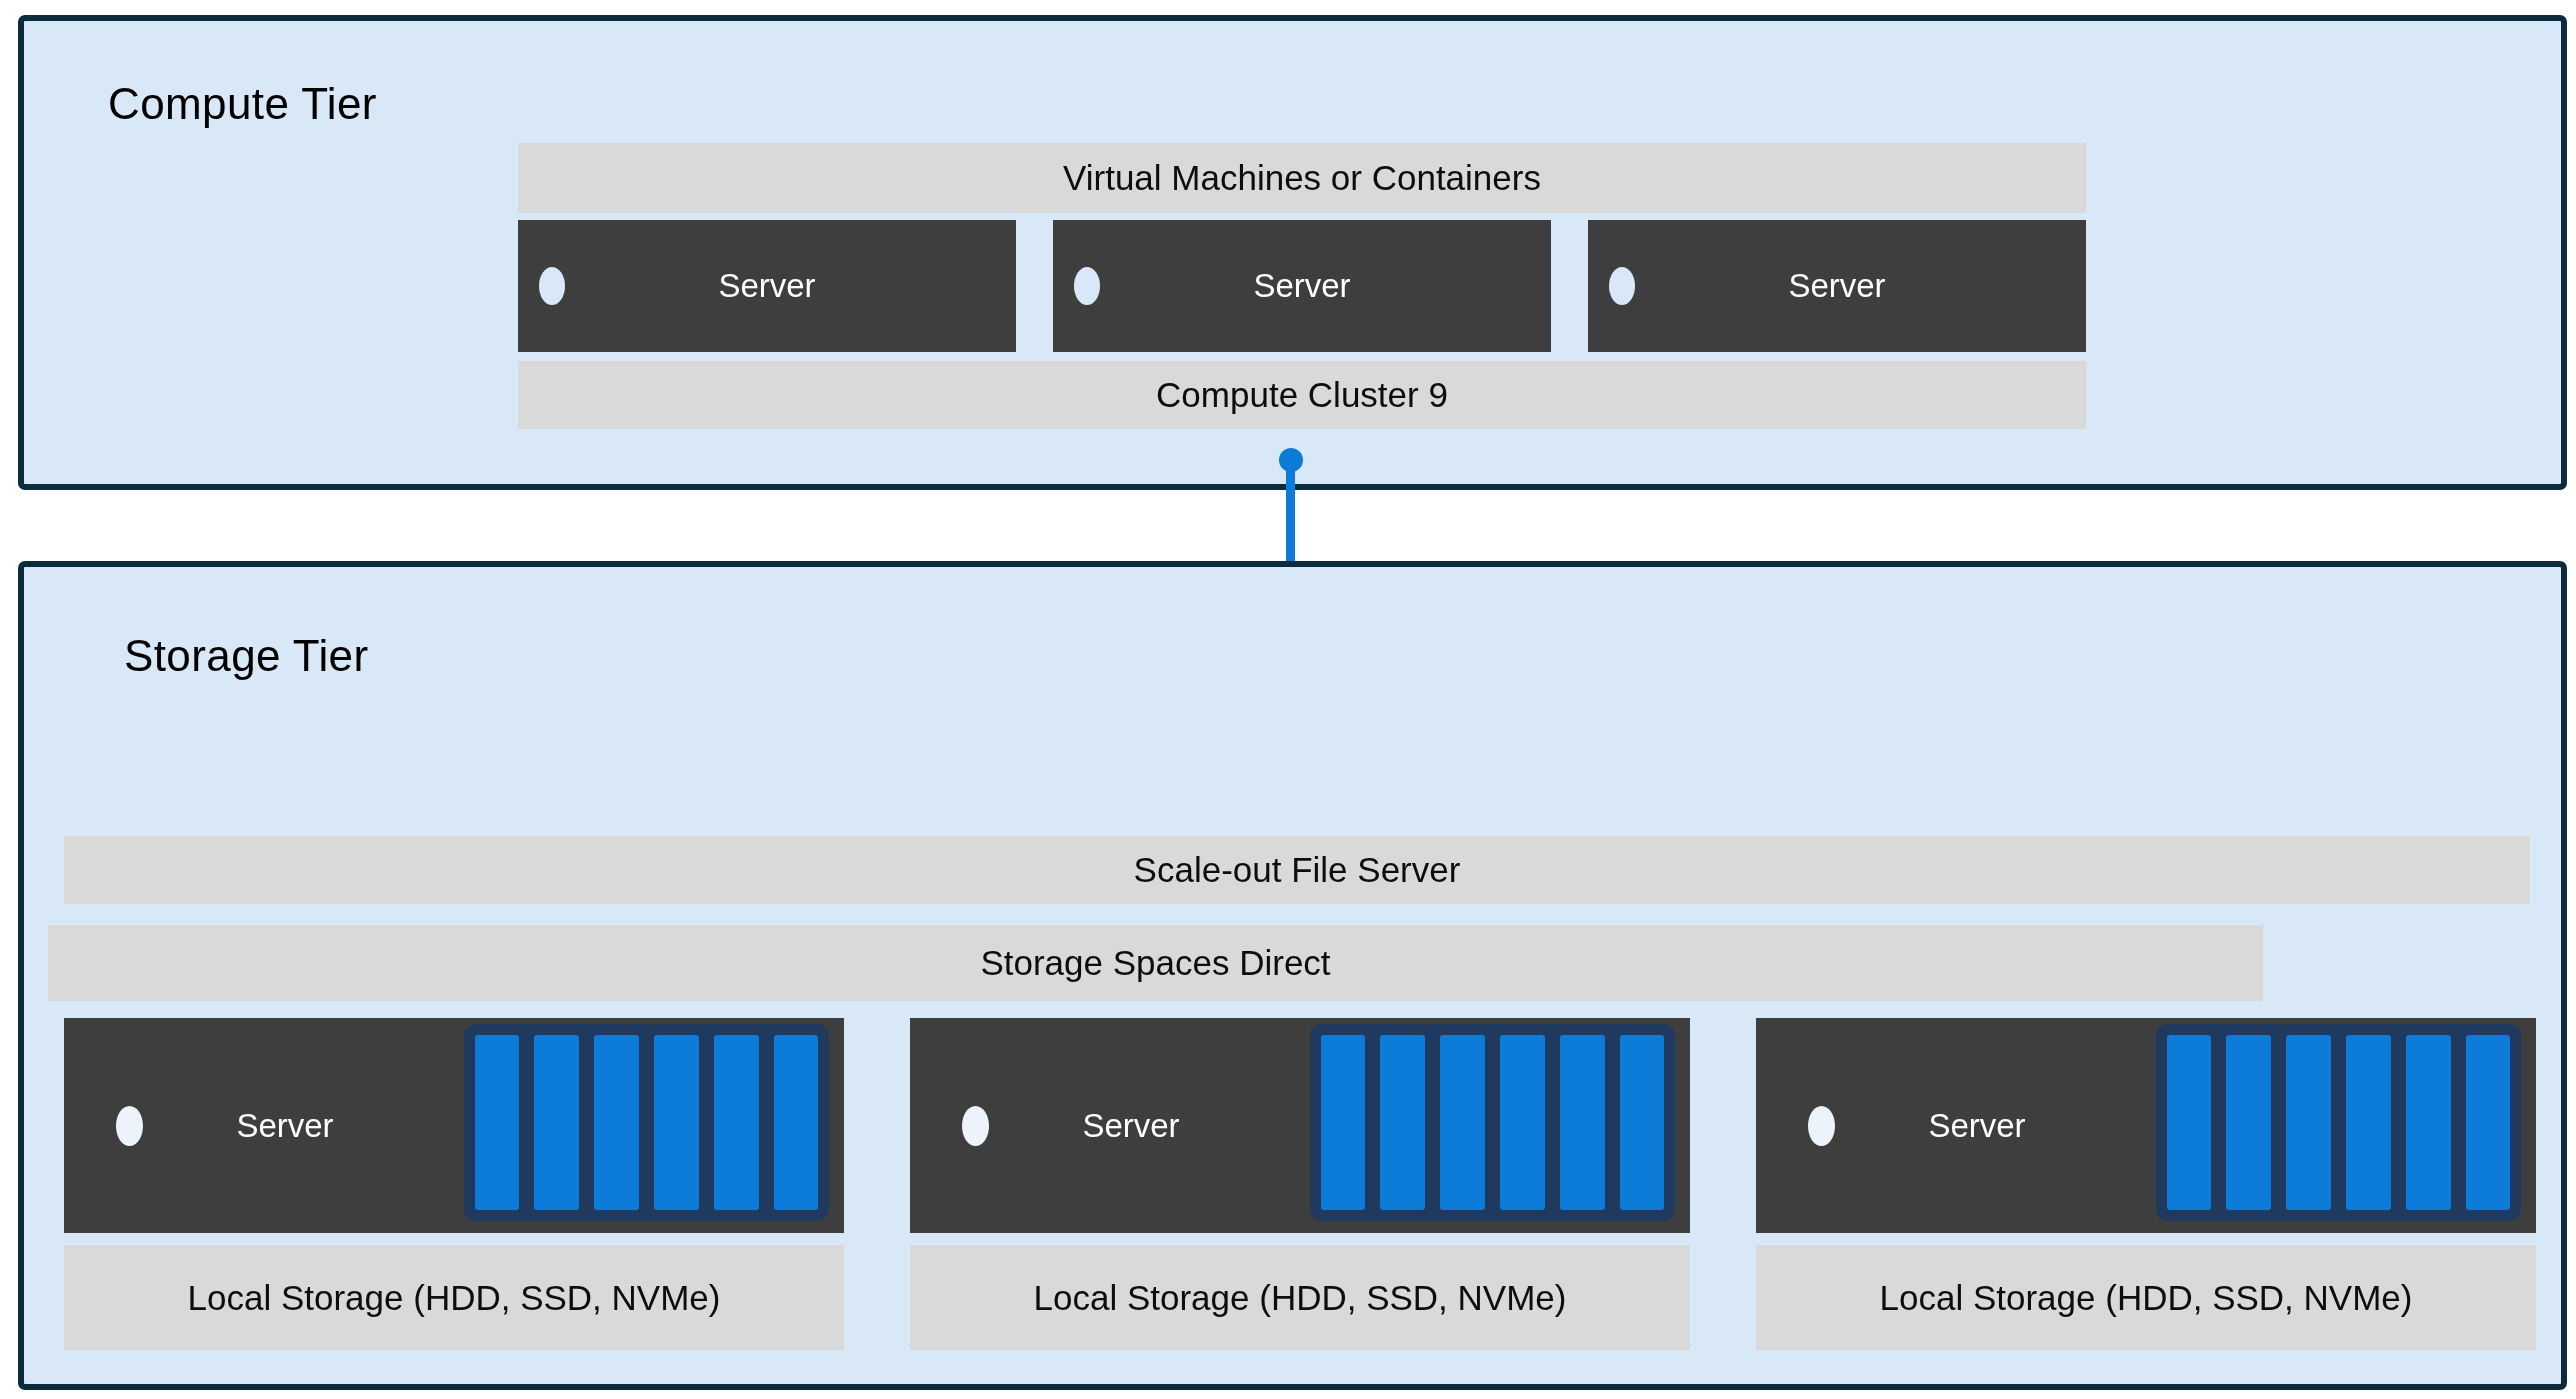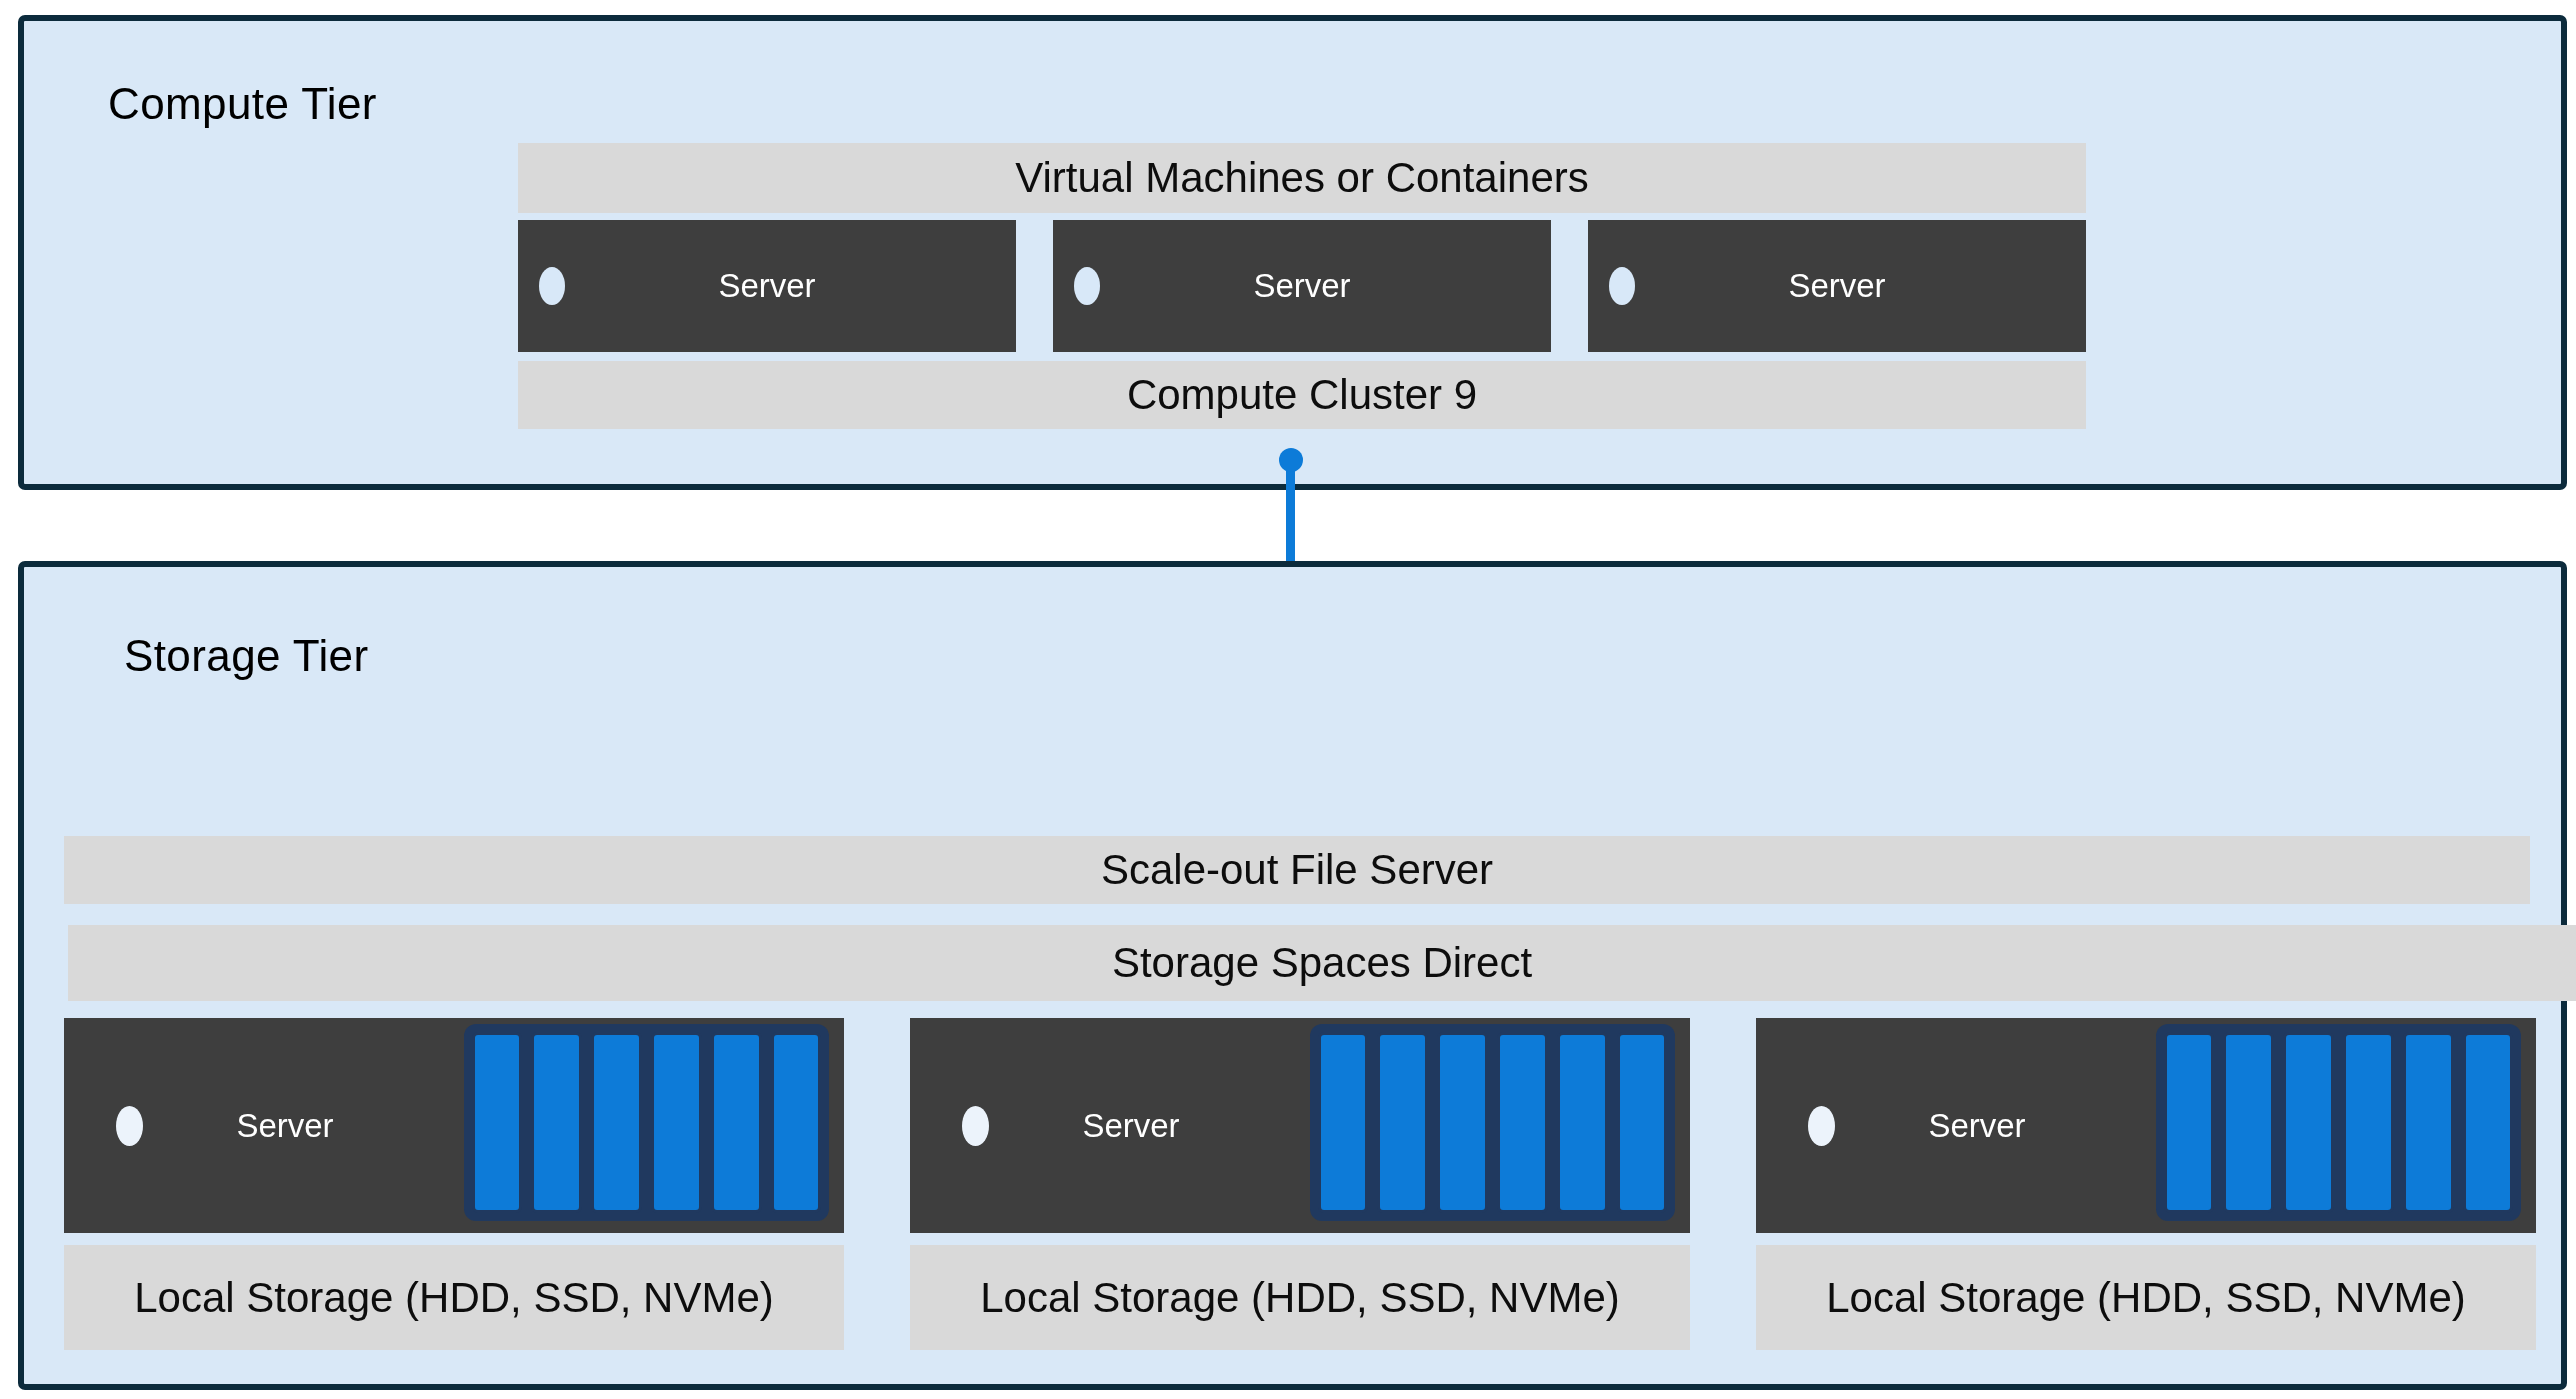--- a/index.html
+++ b/index.html
@@ -22,21 +22,21 @@
   .tier-title{
     position:absolute;
     font-size:44px;color:#000;letter-spacing:0.4px;
   }
   #compute-tier .tier-title{left:84px;top:58px;}
   #storage-tier .tier-title{left:100px;top:64px;text-align:right;}
   .bar{
     position:absolute;
     background:var(--bar-fill,#d9d9d9);
     display:flex;align-items:center;justify-content:center;
-    font-size:42px;color:#0d0d0d;
+    font-size:35px;color:#0d0d0d;
     box-sizing:border-box;
   }
   
   .vm-bar{left:494px;top:122px;width:1568px;height:70px;}
   .cluster-bar{left:494px;top:340px;width:1568px;height:68px;}
   .compute-server{
     position:absolute;top:199px;height:132px;width:498px;
     background:var(--server-fill,#3e3e3e);
     display:flex;align-items:center;justify-content:center;
     color:#fff;font-size:33px;
@@ -57,21 +57,21 @@
   .connector-dot{
     position:absolute;left:1279px;width:24px;height:24px;border-radius:50%;
     background:var(--accent-blue,#0d7bd8);
   }
   .connector-dot.top{top:448px;}
   .connector-dot.bottom{top:596px;}
   .folder{position:absolute;left:1227px;top:618px;width:126px;height:97px;}
   
   .fileshare-bar{left:40px;top:180px;width:2466px;height:76px;}
   .sofs-bar{left:40px;top:269px;width:2466px;height:68px;}
-  .s2d-bar{left:44px;top:358px;width:2508px;height:76px;}
+  .s2d-bar{left:24px;top:358px;width:2215px;height:76px;}
   .storage-node{
     position:absolute;top:451px;height:215px;width:780px;
     background:var(--server-fill,#3e3e3e);
   }
   .local-bar{
     top:678px;height:105px;width:780px;text-align:center;
   }
   .col-0{left:40px;}
   .col-1{left:886px;}
   .col-2{left:1732px;}

